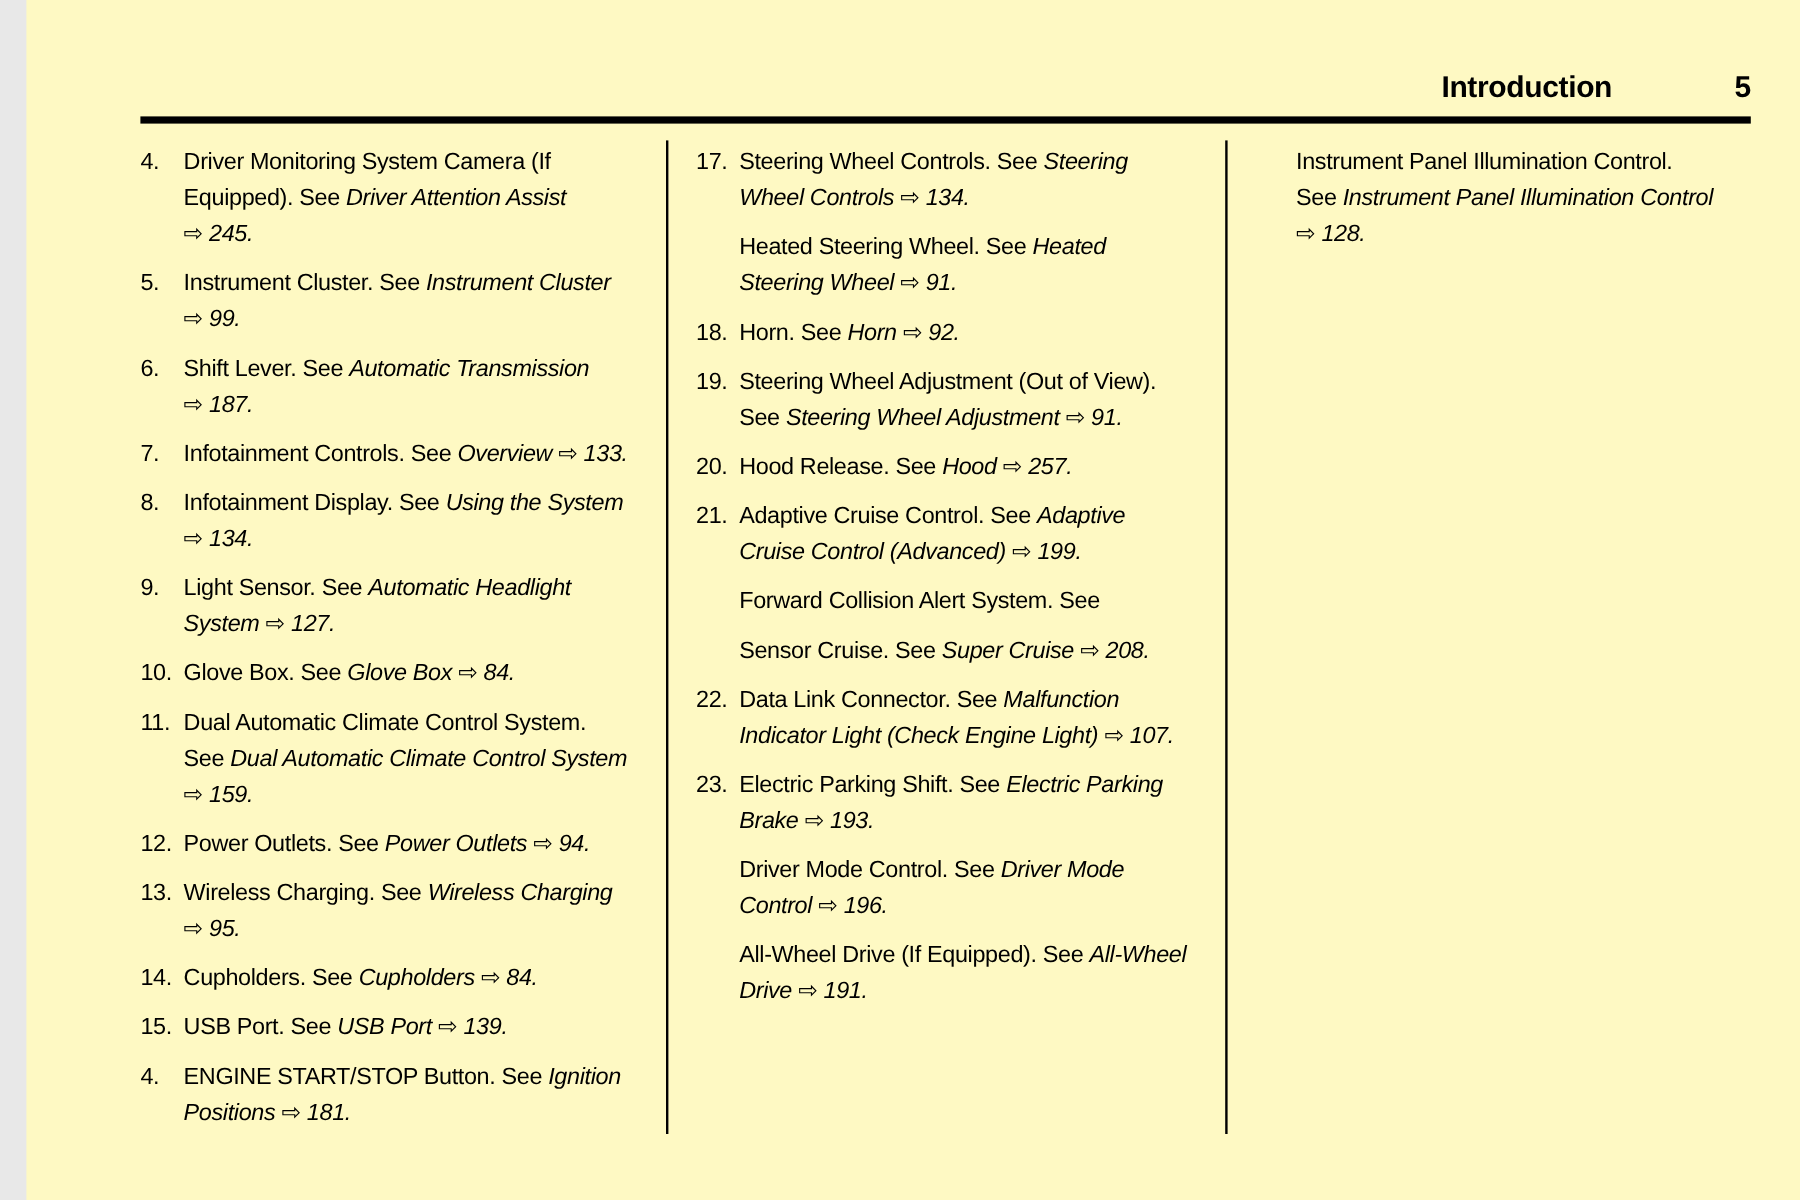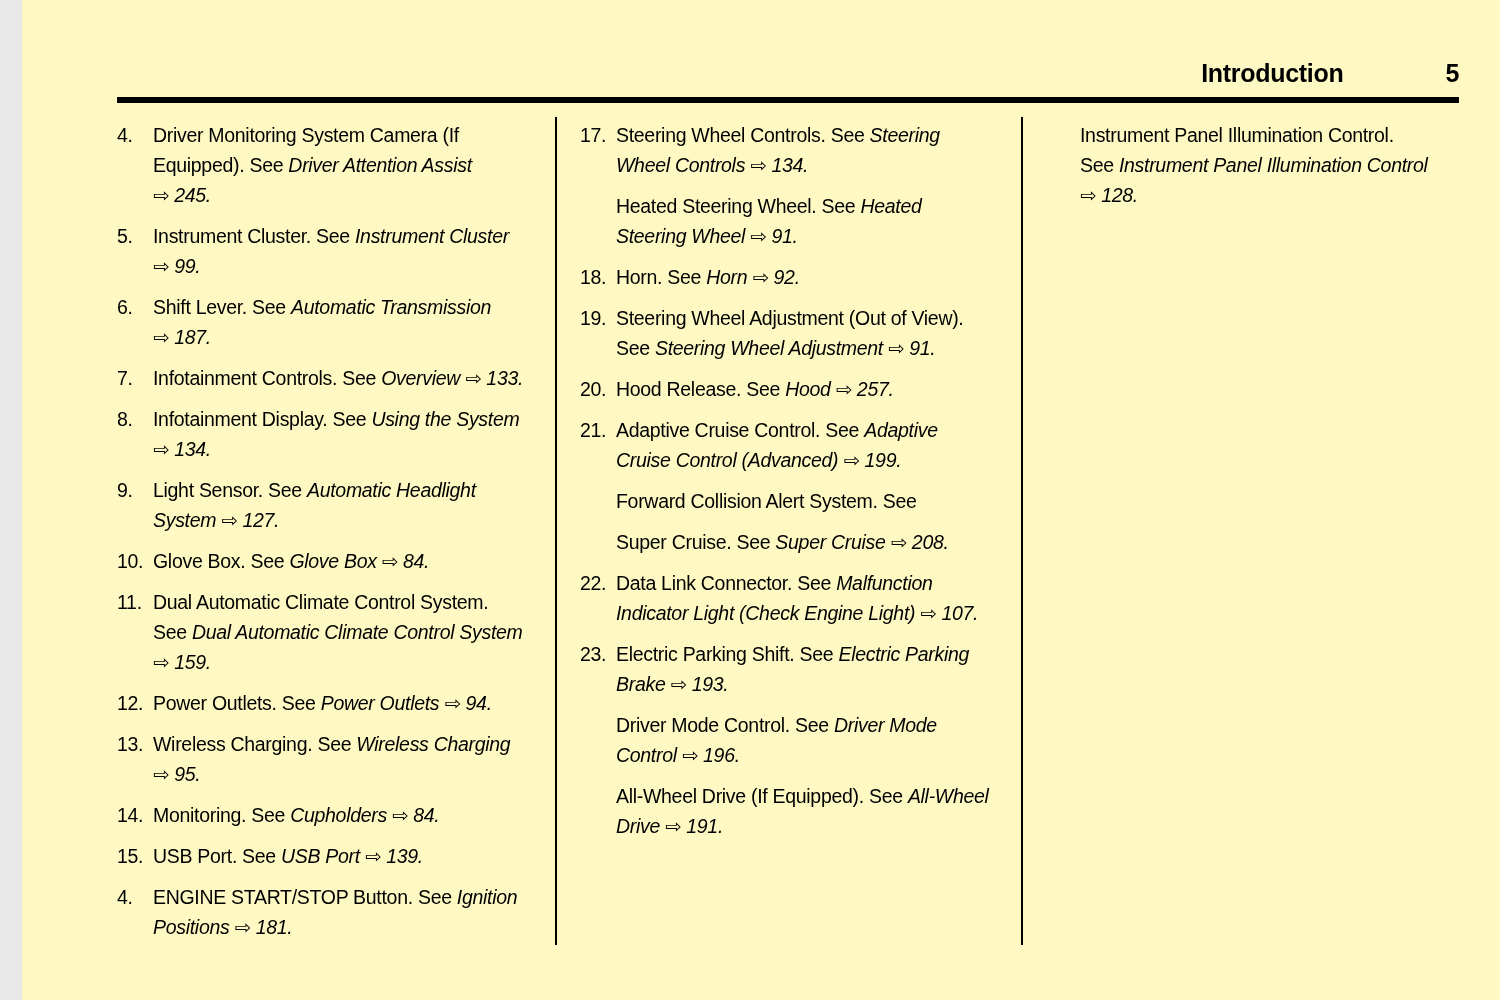--- a/index.html
+++ b/index.html
@@ -134,21 +134,21 @@
         <span class="item-num">12.</span>
         <p class="para"><span>Power Outlets. See </span><span class="it">Power Outlets ⇨ 94.</span></p>
       </div>
       <div class="item">
         <span class="item-num">13.</span>
         <p class="para"><span>Wireless Charging. See </span><span class="it">Wireless Charging
 ⇨ 95.</span></p>
       </div>
       <div class="item">
         <span class="item-num">14.</span>
-        <p class="para"><span>Monitoring. See </span><span class="it">Cupholders ⇨ 84.</span></p>
+        <p class="para"><span>Cupholders. See </span><span class="it">Cupholders ⇨ 84.</span></p>
       </div>
       <div class="item">
         <span class="item-num">15.</span>
         <p class="para"><span>USB Port. See </span><span class="it">USB Port ⇨ 139.</span></p>
       </div>
       <div class="item">
         <span class="item-num">4.</span>
         <p class="para"><span>ENGINE START/STOP Button. See </span><span class="it">Ignition
 Positions ⇨ 181.</span></p>
       </div>
@@ -174,21 +174,21 @@
       <div class="item">
         <span class="item-num">20.</span>
         <p class="para"><span>Hood Release. See </span><span class="it">Hood ⇨ 257.</span></p>
       </div>
       <div class="item">
         <span class="item-num">21.</span>
         <p class="para"><span>Adaptive Cruise Control. See </span><span class="it">Adaptive
 Cruise Control (Advanced) ⇨ 199.</span></p>
         <p class="para"><span>Forward Collision Alert System. See
 </span></p>
-        <p class="para"><span>Super Cruise. See </span><span class="it">Super Cruise ⇨ 208.</span></p>
+        <p class="para"><span>Sensor Cruise. See </span><span class="it">Super Cruise ⇨ 208.</span></p>
       </div>
       <div class="item">
         <span class="item-num">22.</span>
         <p class="para"><span>Data Link Connector. See </span><span class="it">Malfunction
 Indicator Light (Check Engine Light) ⇨ 107.</span></p>
       </div>
       <div class="item">
         <span class="item-num">23.</span>
         <p class="para"><span>Electric Parking Shift. See </span><span class="it">Electric Parking
 Brake ⇨ 193.</span></p>

